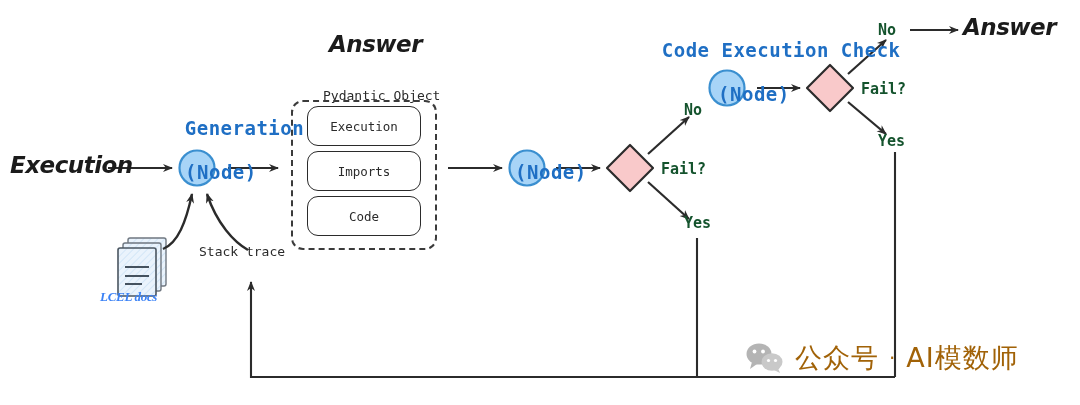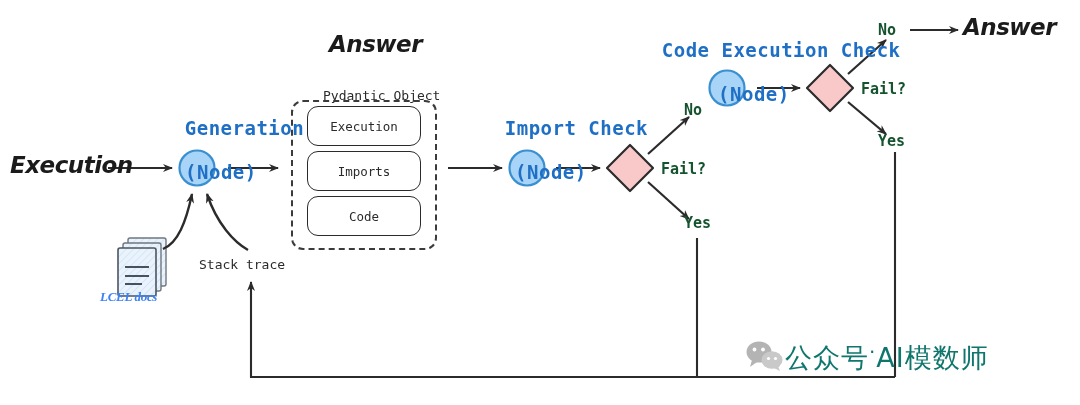--- a/index.html
+++ b/index.html
@@ -80,23 +80,23 @@
   .pyd-box {
     position: absolute;
     border: 2px dashed #3b3b3b;
     border-radius: 12px;
     box-sizing: border-box;
     background: transparent;
   }
   #watermark {
     position: absolute;
     display: flex;
-    align-items: flex-start;
-    gap: 0;
-    color: #0f766e;
+    align-items: center;
+    gap: 10px;
+    color: #a16207;
     font-family: "DejaVu Sans", sans-serif;
     font-size: 27px;
     white-space: nowrap;
     letter-spacing: 1px;
   }
   #watermark .wm-sep { font-size: 20px; }
 </style>
 </head>
 <body>
 
@@ -206,33 +206,33 @@
 
   <div class="lbl hand" style="left:10px; top:152px;">Execution</div>
 
   <div class="lbl node-title" style="left:137px; top:96px; width:120px;">
     <span>Generation</span><br>
     <span>(Node)</span>
   </div>
 
   <div class="lbl hand-sm" style="left:100px; top:290px;">LCEL docs</div>
 
-  <div class="lbl mono-small" style="left:199px; top:245px;margin-top:13px;">Stack trace</div>
+  <div class="lbl mono-small" style="left:199px; top:245px;">Stack trace</div>
 
   <div class="lbl hand" style="left:329px; top:31px;">Answer</div>
   <div class="lbl mono-small" style="left:323px; top:64px;margin-top:25px;">Pydantic Object</div>
 
   <div class="pyd-box" style="left:291px; top:100px; width:146px; height:150px;"></div>
 
   <div class="field-box" style="left:307px; top:106px; width:114px; height:40px;">Execution</div>
   <div class="field-box" style="left:307px; top:151px; width:114px; height:40px;">Imports</div>
   <div class="field-box" style="left:307px; top:196px; width:114px; height:40px;">Code</div>
 
   <div class="lbl node-title" style="left:457px; top:96px; width:140px;">
-    <span>Import Check</span><br>
+    <br>
     <span>(Node)</span>
   </div>
 
   <div class="lbl mono-label" style="left:661px; top:161px;">Fail?</div>
   <div class="lbl mono-label" style="left:684px; top:102px;">No</div>
   <div class="lbl mono-label" style="left:684px; top:215px;">Yes</div>
 
   <div class="lbl node-title" style="left:614px; top:18px; width:232px;">
     <span>Code Execution Check</span><br>
     <span>(Node)</span>

